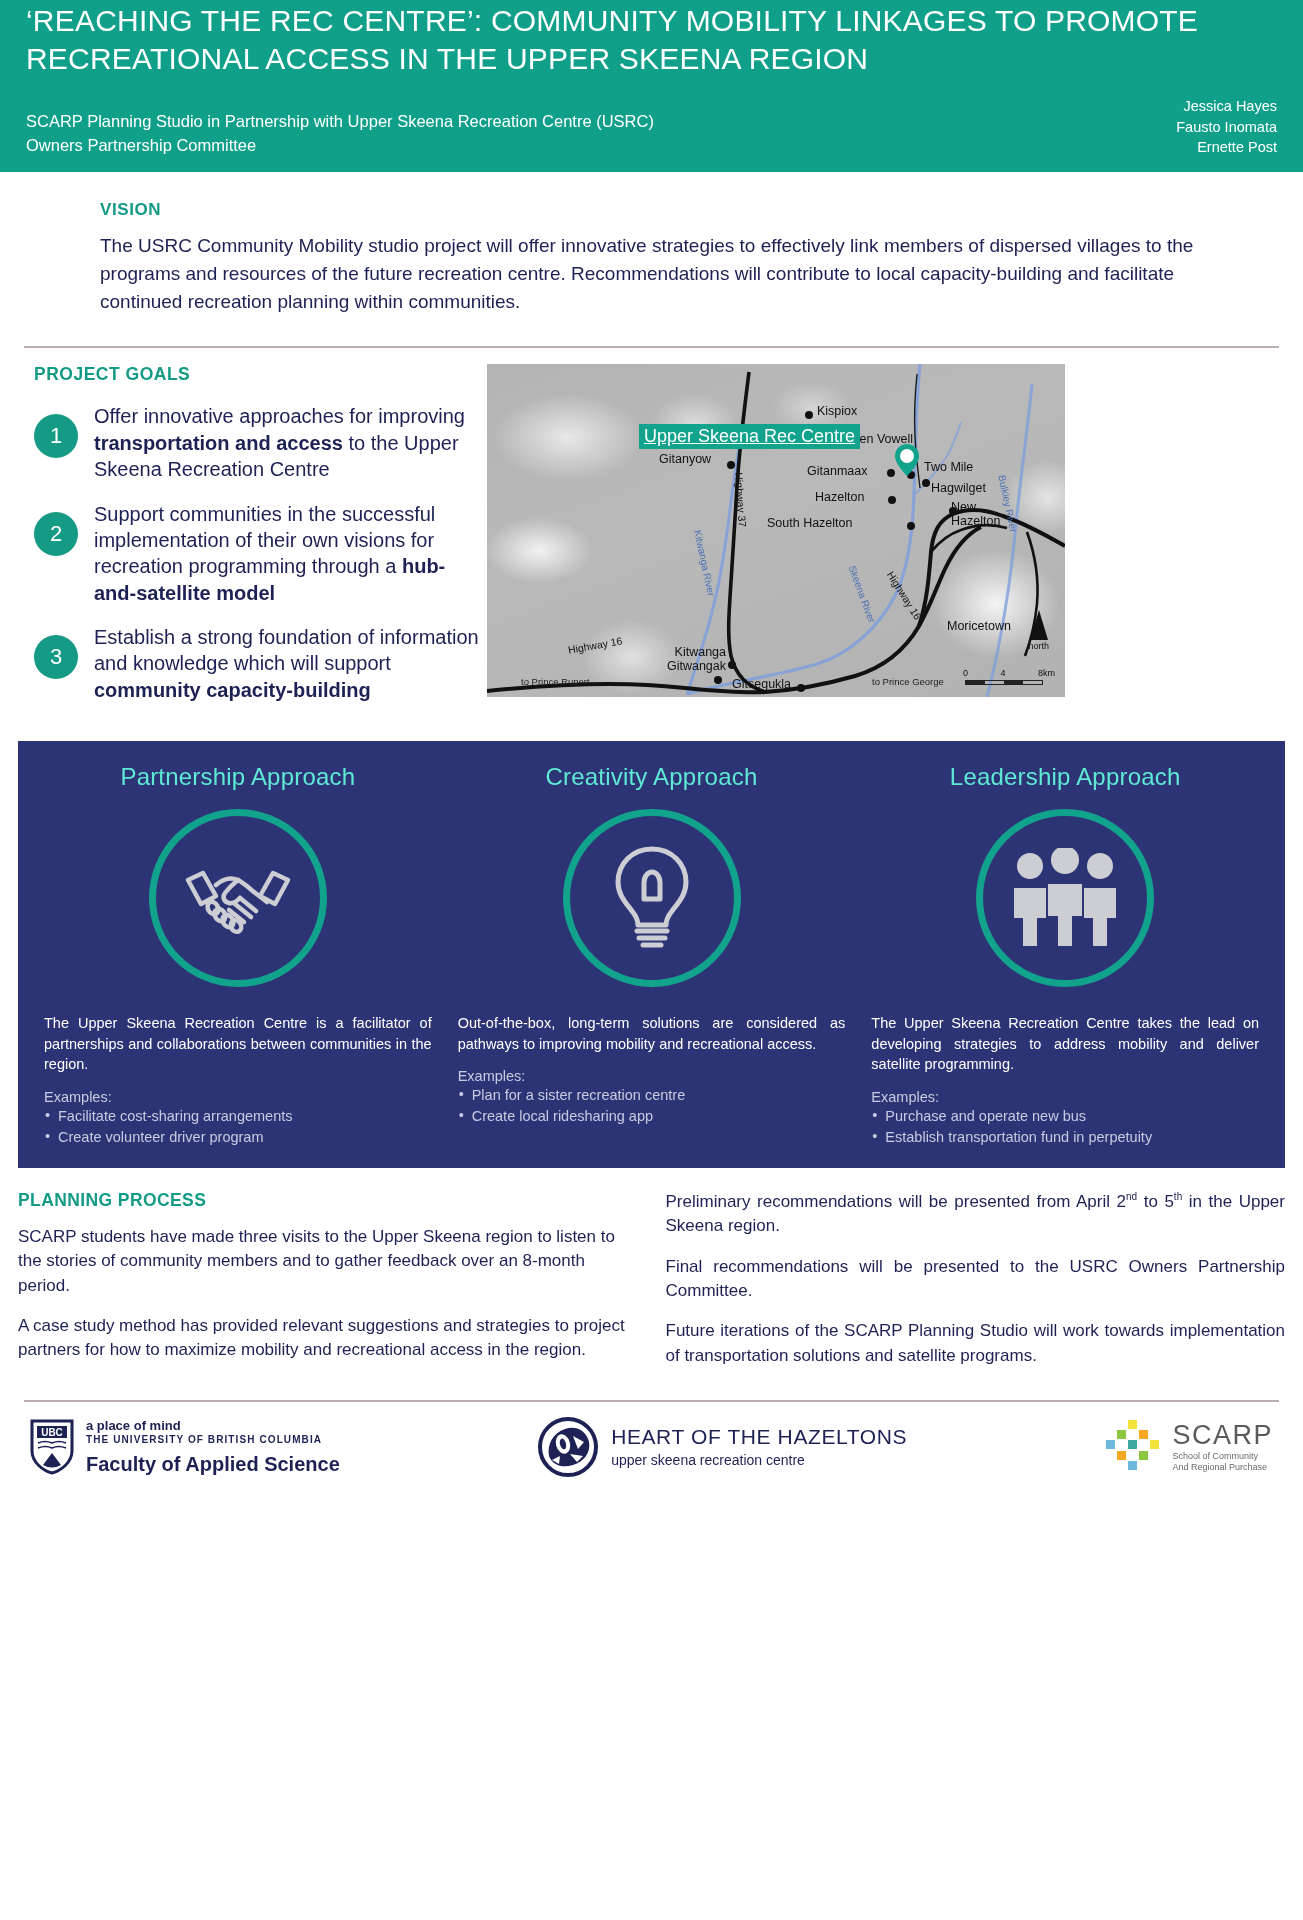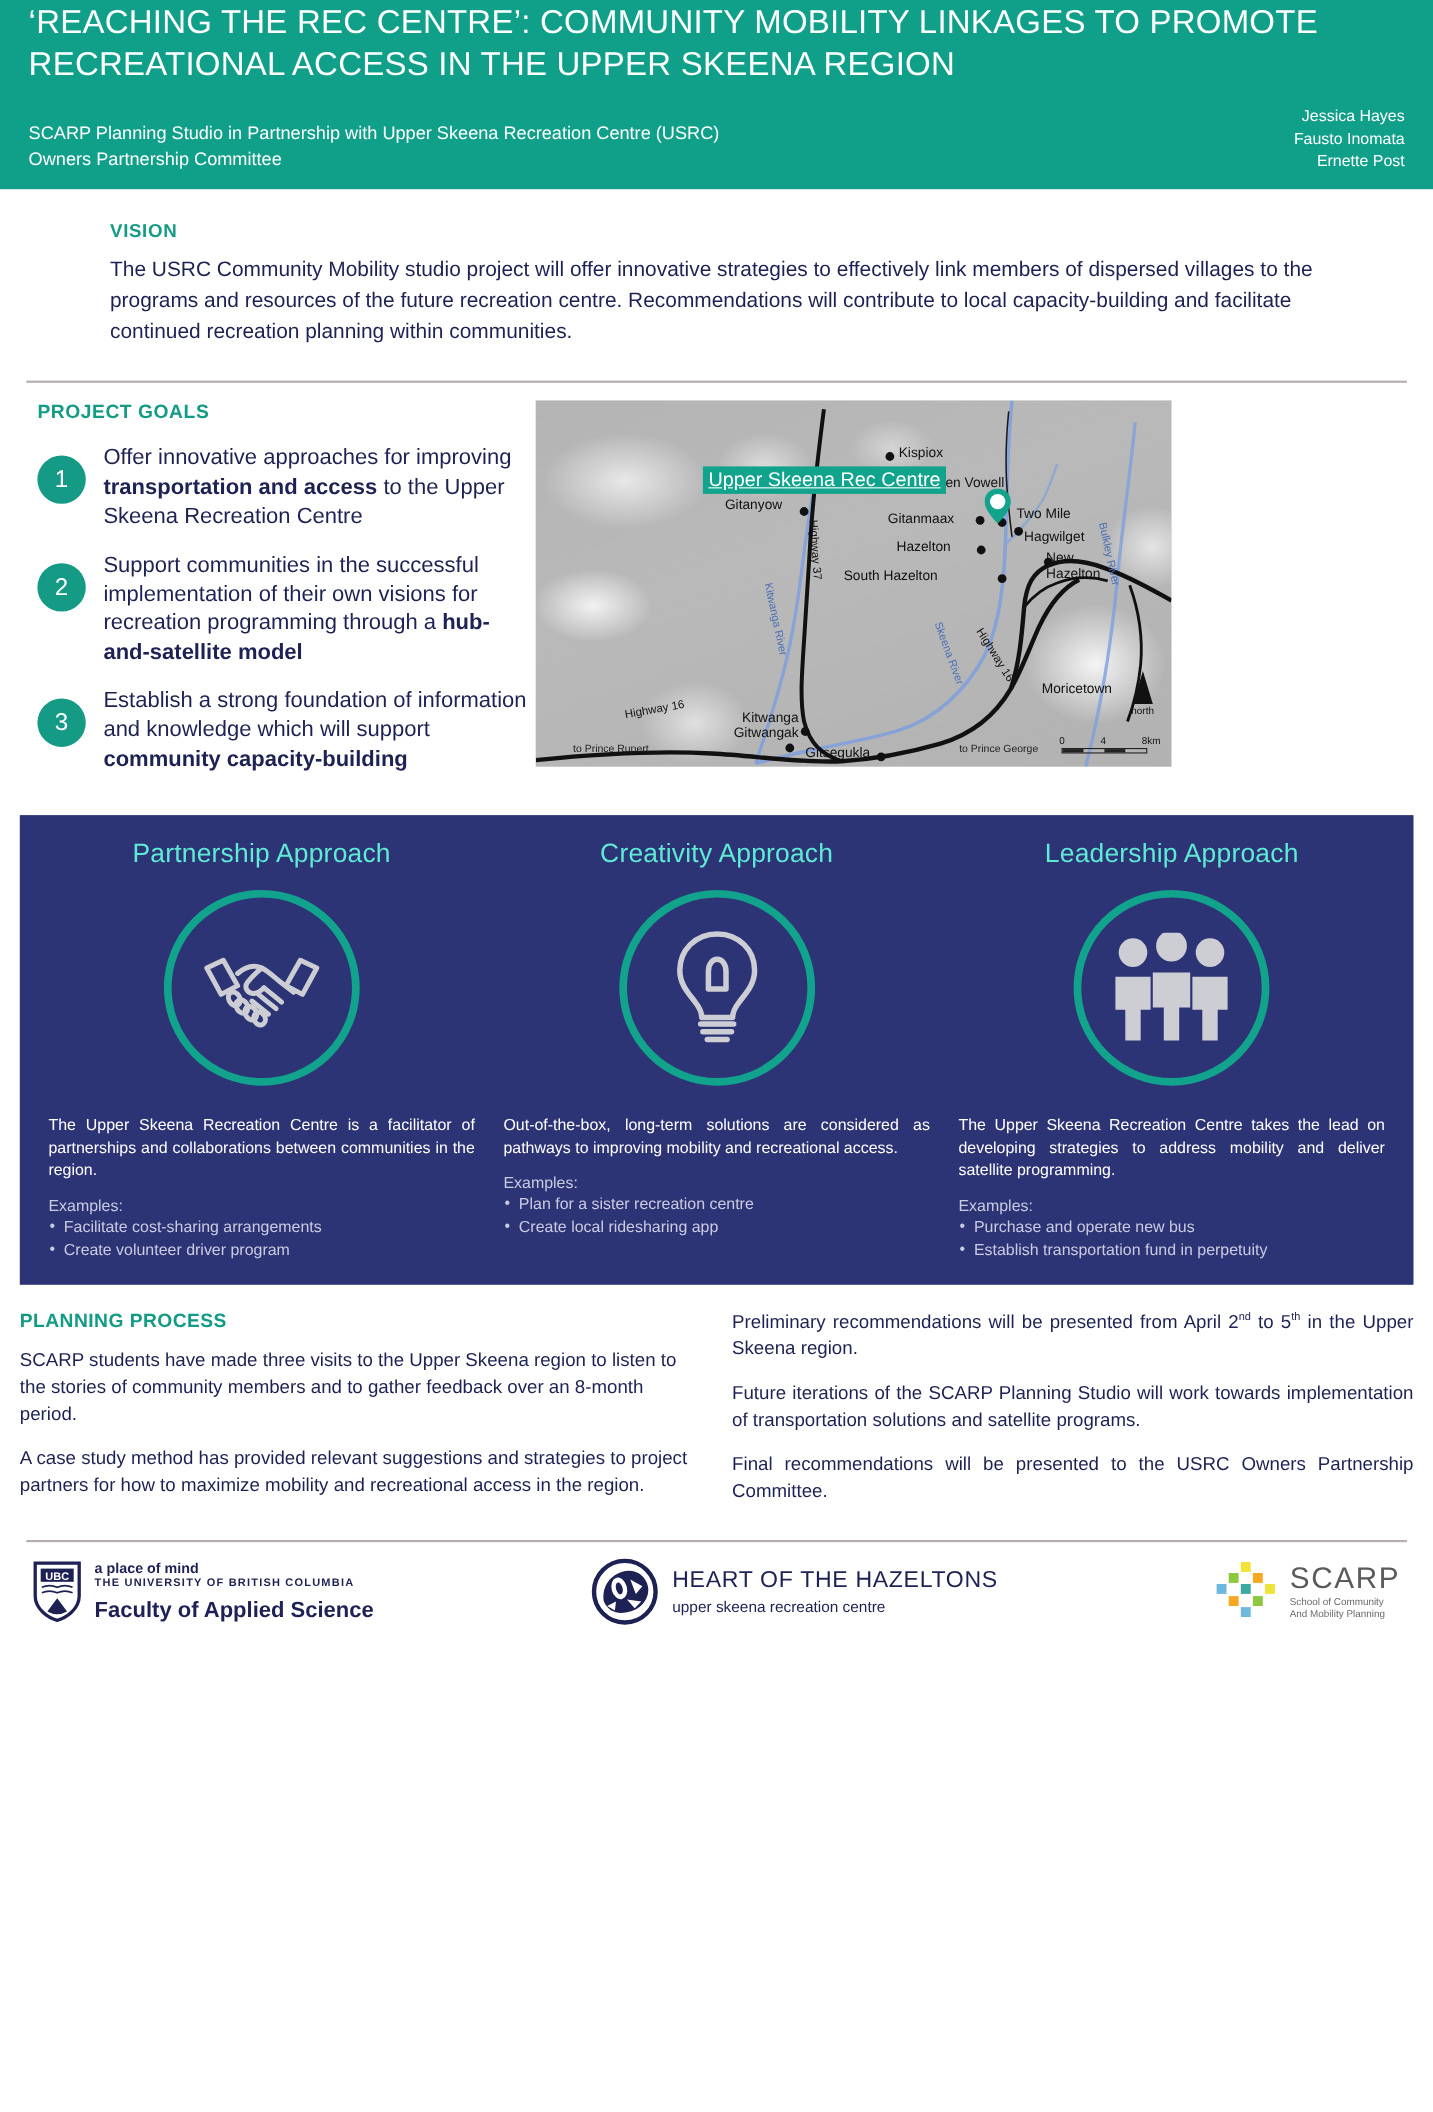--- a/index.html
+++ b/index.html
@@ -404,22 +404,22 @@
 </div>
 
 <div class="bottom">
   <div class="bcol">
     <h3>PLANNING PROCESS</h3>
     <p>SCARP students have made three visits to the Upper Skeena region to listen to the stories of community members and to gather feedback over an 8-month period.</p>
     <p>A case study method has provided relevant suggestions and strategies to project partners for how to maximize mobility and recreational access in the region.</p>
   </div>
   <div class="bcol right">
     <p><span>Preliminary recommendations will be presented from April 2</span><sup>nd</sup><span> to 5</span><sup>th</sup><span> in the Upper Skeena region.</span></p>
+    <p>Final recommendations will be presented to the USRC Owners Partnership Committee.</p>
     <p>Future iterations of the SCARP Planning Studio will work towards implementation of transportation solutions and satellite programs.</p>
-    <p>Final recommendations will be presented to the USRC Owners Partnership Committee.</p>
   </div>
 </div>
 
 <div class="footer-rule"></div>
 <div class="footer">
 
   <div class="logo">
     <svg class="ubc-shield" viewBox="0 0 44 56">
       <path d="M2 2 h40 v30 c0 12 -12 20 -20 22 C14 52 2 44 2 32 Z" fill="#fff" stroke="#1d2153" stroke-width="3"></path>
       <rect x="7" y="7" width="30" height="12" fill="#1d2153"></rect>
@@ -459,16 +459,16 @@
       <rect x="24" y="2" width="9" height="9" fill="#f2e33a"></rect>
       <rect x="24" y="22" width="9" height="9" fill="#3ea9a0"></rect>
       <rect x="24" y="43" width="9" height="9" fill="#6fb8dd"></rect>
       <rect x="35" y="12" width="9" height="9" fill="#f7a823"></rect>
       <rect x="35" y="33" width="9" height="9" fill="#8dc63f"></rect>
       <rect x="46" y="22" width="9" height="9" fill="#f2e33a"></rect>
     </svg>
     <div class="scarp-text">
       <div class="l1">SCARP</div>
       <div class="l2">School of Community</div>
-      <div class="l2">And Mobility Planning</div>
+      <div class="l2">And Regional Purchase</div>
     </div>
   </div>
 </div>
 
 </body></html>

